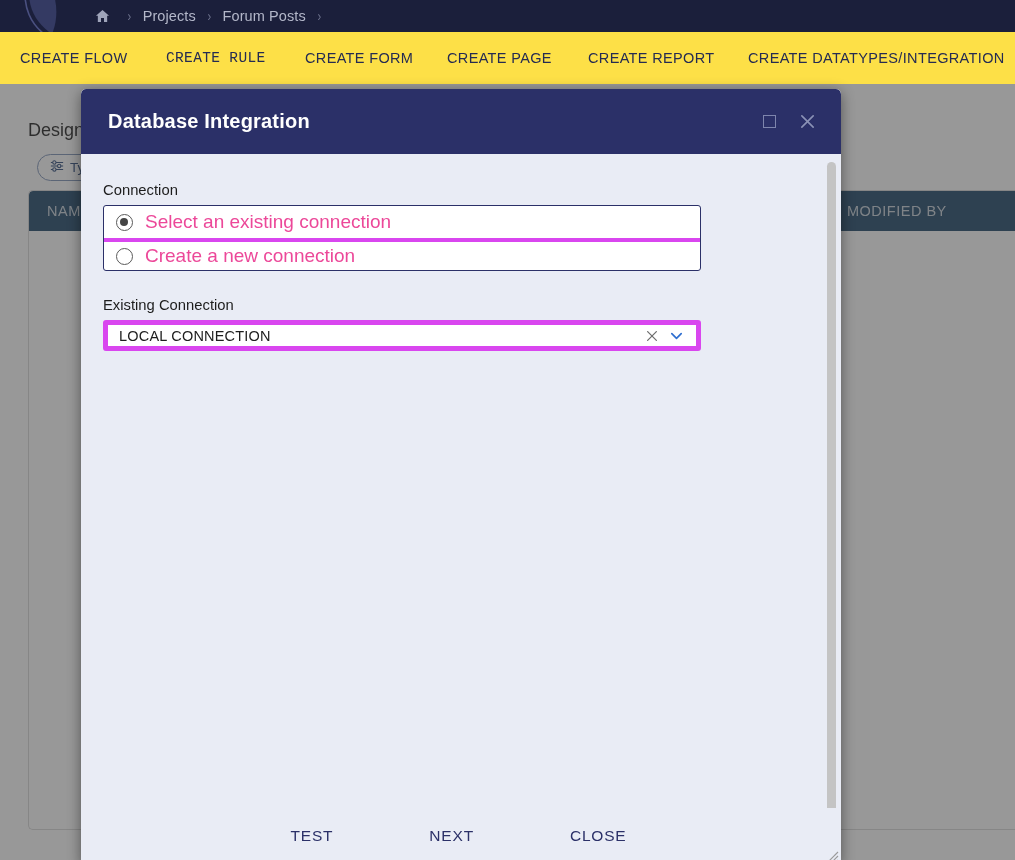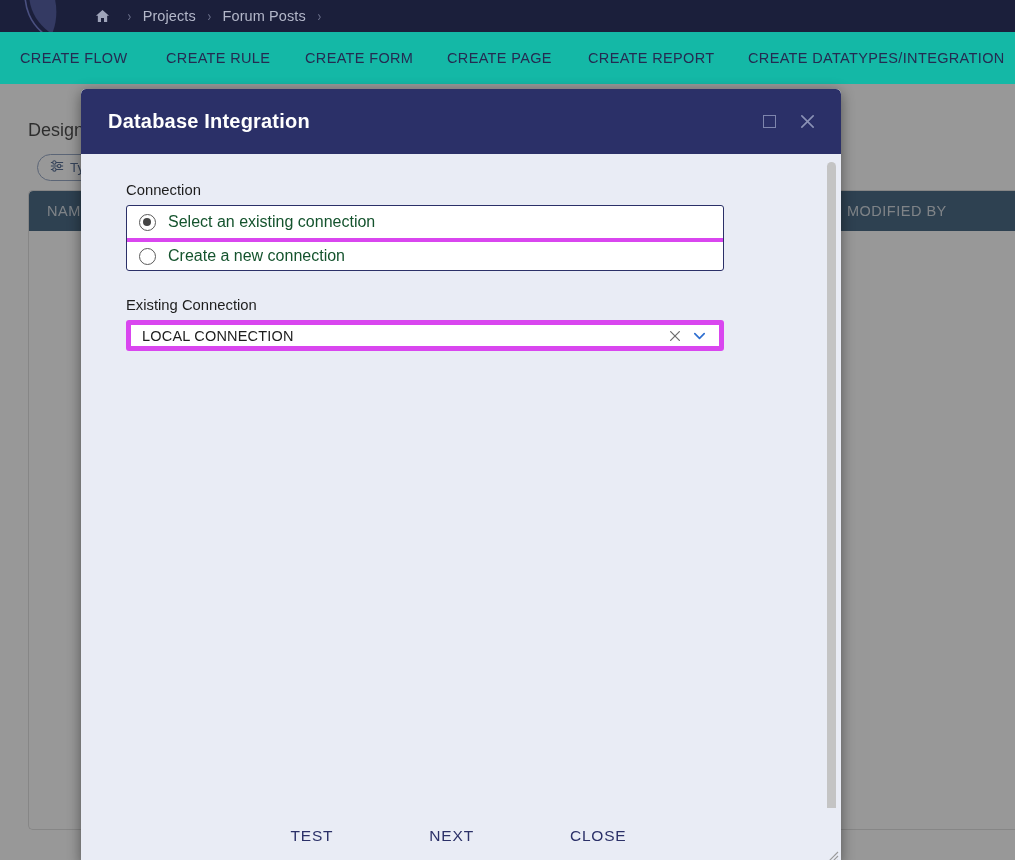--- a/index.html
+++ b/index.html
@@ -66,34 +66,34 @@
     letter-spacing: 0.1px;
     white-space: nowrap;
   }
   .crumb-link.last { color: #b9bdcd; }
 
   
   .createbar {
     position: absolute;
     left: 0; top: 32px;
     width: 1015px; height: 52px;
-    background: #14b8a6;
+    background: #fde047;
     display: flex;
     align-items: center;
     overflow: hidden;
   }
   .create-tab {
     color: #252b52;
     font-size: 14.5px;
     letter-spacing: 0.35px;
     white-space: nowrap;
     padding: 0 0;
   }
   .ct0 { position:absolute; left: 20px; }
-  .ct1 { position:absolute; left: 166px; }
+  .ct1 { position:absolute; left: 166px; font-family: Liberation Mono, monospace; }
   .ct2 { position:absolute; left: 305px; text-align: right; }
   .ct3 { position:absolute; left: 447px; }
   .ct4 { position:absolute; left: 588px; }
   .ct5 { position:absolute; left: 748px; }
 
   
   .content {
     position: absolute;
     left: 0; top: 84px;
     width: 1015px; height: 776px;
@@ -219,21 +219,20 @@
   .sq {
     width: 13px; height: 13px;
     border: 1.6px solid #7e85ad;
   }
 
   .dialog-body {
     flex: 1 1 auto;
     position: relative;
     padding: 28px 24px 0 22px;
     overflow: hidden;
-    margin-left: 23px;
   }
 
   .field-label {
     font-size: 14.8px;
     color: #1d1d1d;
     margin-bottom: 7px;
   }
 
   .radio-group {
     border: 1px solid #2b3068;
@@ -261,21 +260,21 @@
     background: #fff;
   }
   .radio.checked::after {
     content: "";
     position: absolute;
     left: 3.2px; top: 3.2px;
     width: 8px; height: 8px;
     border-radius: 50%;
     background: #444;
   }
-  .radio-label { font-size: 16px; color: #14532d; }
+  .radio-label { font-size: 19px; color: #ec4899; }
 
   .select-box {
     width: 598px;
     height: 31px;
     background: #fff;
     border: 5px solid #d946ef;
     border-radius: 3px;
     display: flex;
     align-items: center;
     padding: 0 8px 0 11px;

